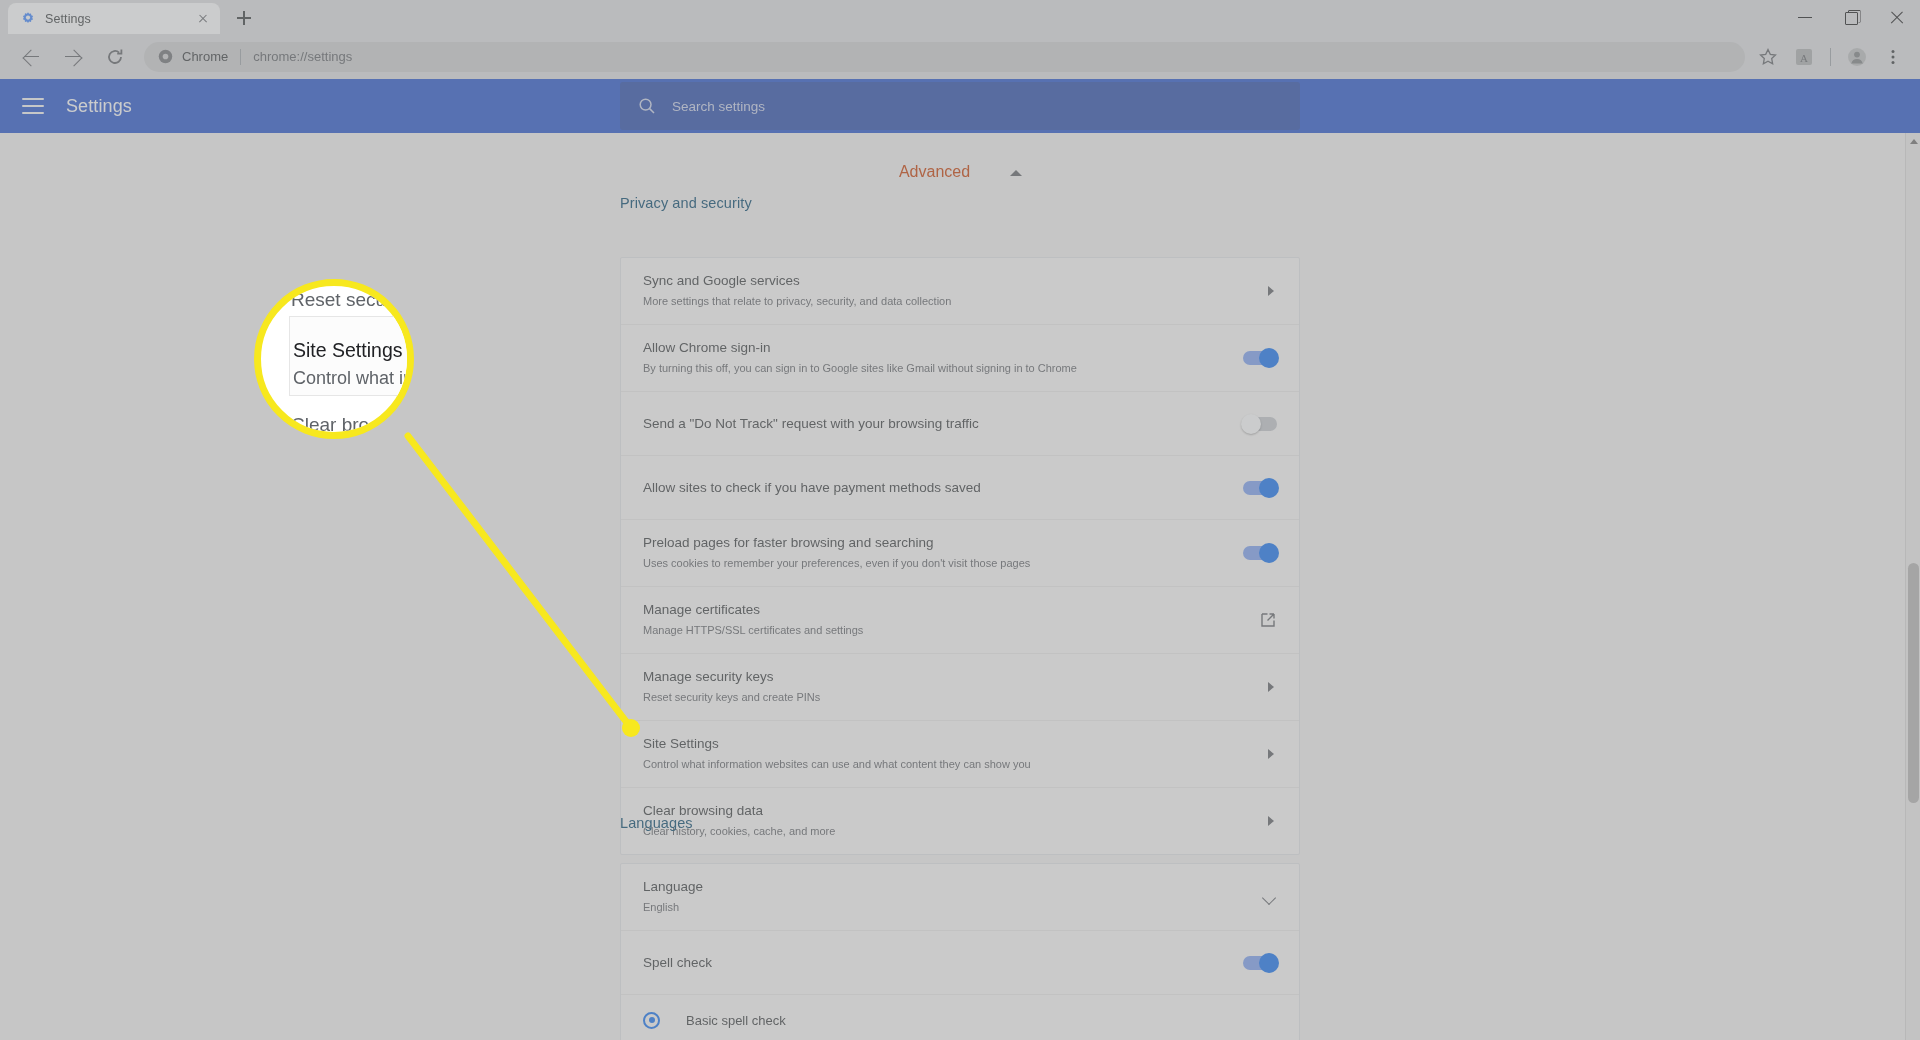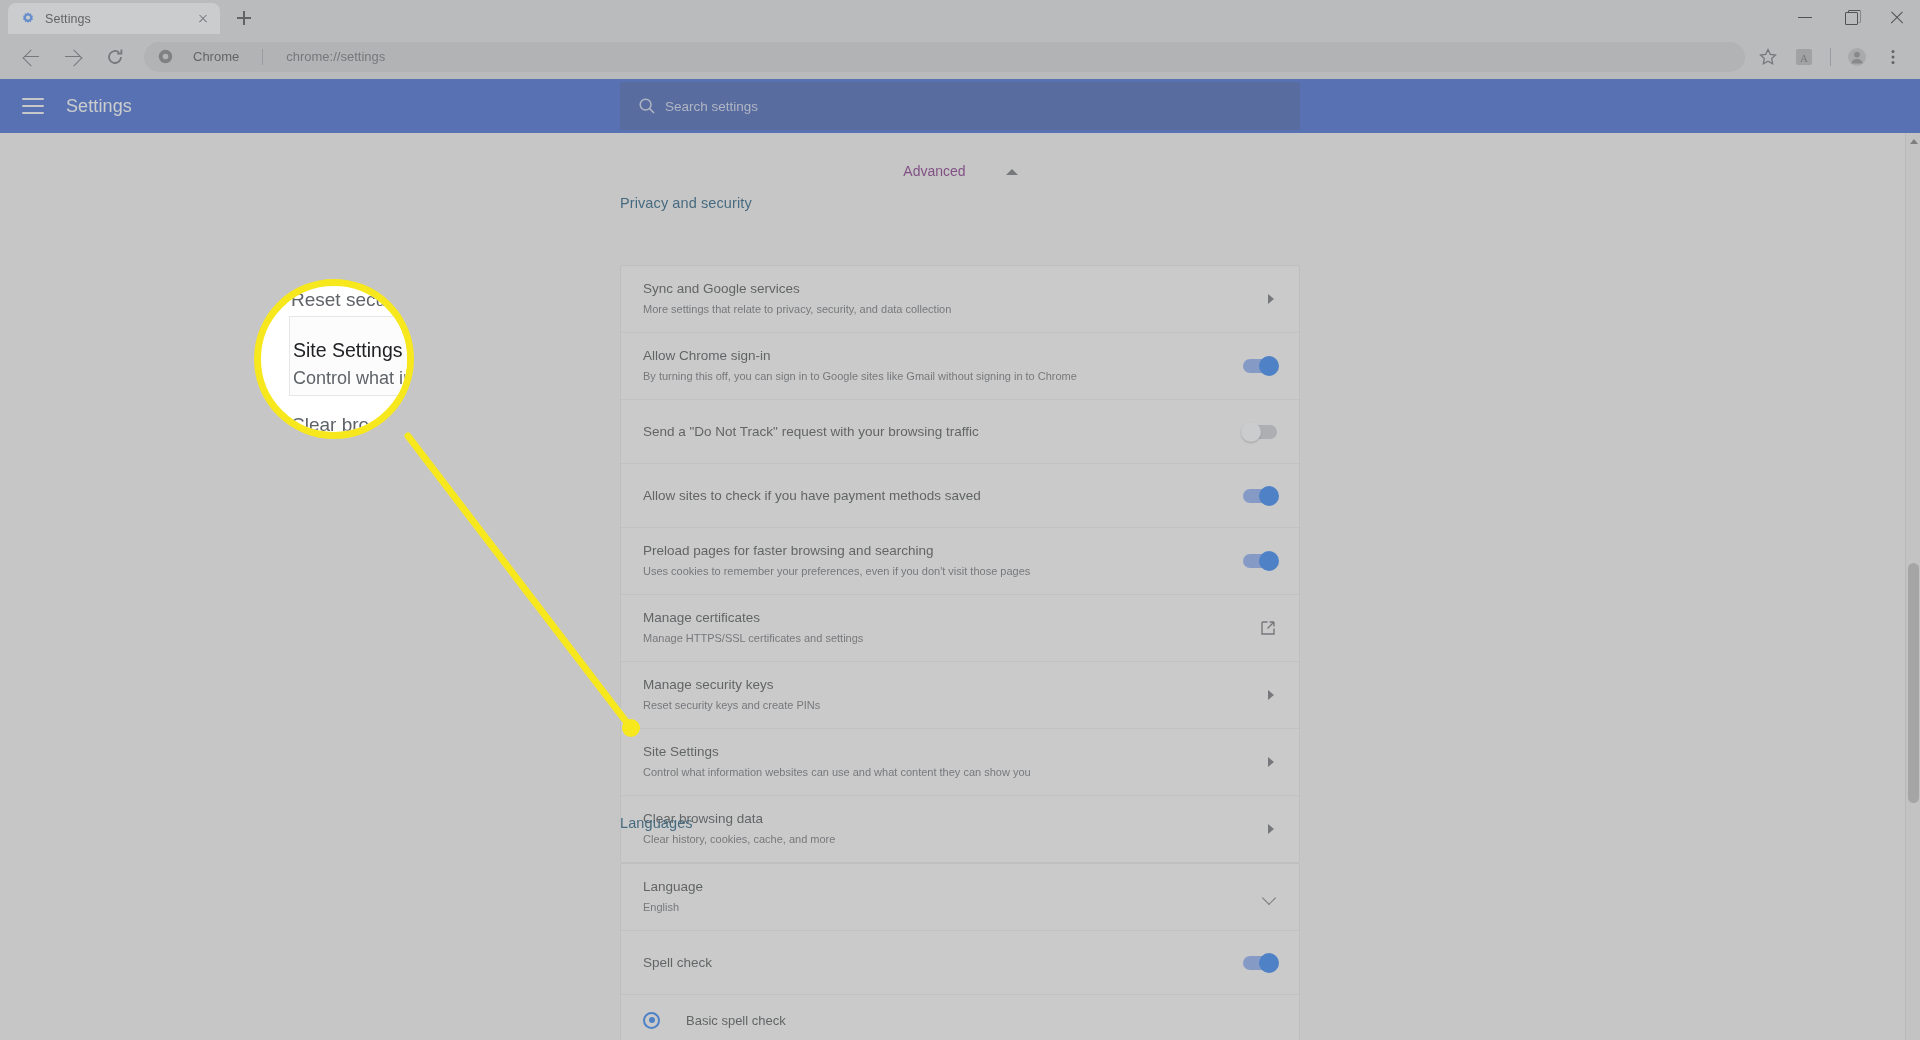--- a/index.html
+++ b/index.html
@@ -97,21 +97,21 @@
   }
   .arrow-l::after { left:10px; }
   .arrow-r::after { left:9px; }
 
   .reload { width:34px; height:34px; position:relative; margin:0 6px 0 4px; }
   .reload svg { position:absolute; left:7px; top:7px; }
 
   .omnibox {
     flex:1; height:30px; margin-left:6px;
     background:#c6c8ca; border-radius:15px;
-    display:flex; align-items:center; padding:0 14px; gap:20px;
+    display:flex; align-items:center; padding:0 14px; gap:9px;
     min-width:0;
   }
   .omni-icon { width:15px; height:15px; flex:none; position:relative; }
   .omni-label { font-size:13px; color:#3c4043; white-space:nowrap; }
   .omni-sep { width:1px; height:16px; background:#9aa0a6; margin:0 3px; }
   .omni-url { font-size:13px; color:#5f6368; white-space:nowrap;
               overflow:hidden; text-overflow:ellipsis; }
 
   .toolbar-right { display:flex; align-items:center; gap:2px; margin-left:6px; }
   .tbicon { width:34px; height:34px; position:relative; }
@@ -131,35 +131,35 @@
   .hamburger span:nth-child(1){ top:0; }
   .hamburger span:nth-child(2){ top:7px; }
   .hamburger span:nth-child(3){ top:14px; }
   .settings-title {
     margin-left:22px; font-size:18px; color:#f1f3f4; letter-spacing:.1px;
   }
   .search-wrap {
     position:absolute; left:620px; top:79px;
     width:680px; height:48px; margin-top:3px;
     background:#2b4ea8; border-radius:3px;
-    display:flex; align-items:center; padding:0 18px; gap:9px;
+    display:flex; align-items:center; padding:0 18px; gap:16px;
   }
   .search-icon { width:18px; height:18px; flex:none; position:relative; }
   .search-placeholder { font-size:13.5px; color:#c3cbe2; }
 
   
   .content {
     position:absolute; left:0; top:133px; width:1920px; height:907px;
     background:#e8e8e8; overflow:hidden;
   }
   .advanced-row {
     position:absolute; left:0; top:30px; width:1920px;
     display:flex; align-items:center; justify-content:center; gap:40px;
   }
-  .advanced-label { font-size:14px; color:#701a75; }
+  .advanced-label { font-size:16px; color:#c2410c; }
   .chev-up {
     width:11px; height:11px; position:relative;
   }
   .chev-up::before {
     content:""; position:absolute; left:0; top:3px;
     width:0; height:0;
     border-left:6px solid transparent; border-right:6px solid transparent;
     border-bottom:6px solid #5f6368;
   }
 
@@ -394,21 +394,21 @@
 
   <div class="content">
 
     <div class="advanced-row">
       <span class="advanced-label">Advanced</span>
       <span class="chev-up"></span>
     </div>
 
     <div class="section-label" style="top:62px">Privacy and security</div>
 
-    <div class="card" style="top:132px">
+    <div class="card" style="top:124px">
 
       <div class="row">
         <div class="row-text">
           <div class="row-title">Sync and Google services</div>
           <div class="row-sub">More settings that relate to privacy, security, and data collection</div>
         </div>
         <div class="row-ctl">
           <span class="chev-right"></span>
         </div>
       </div>

